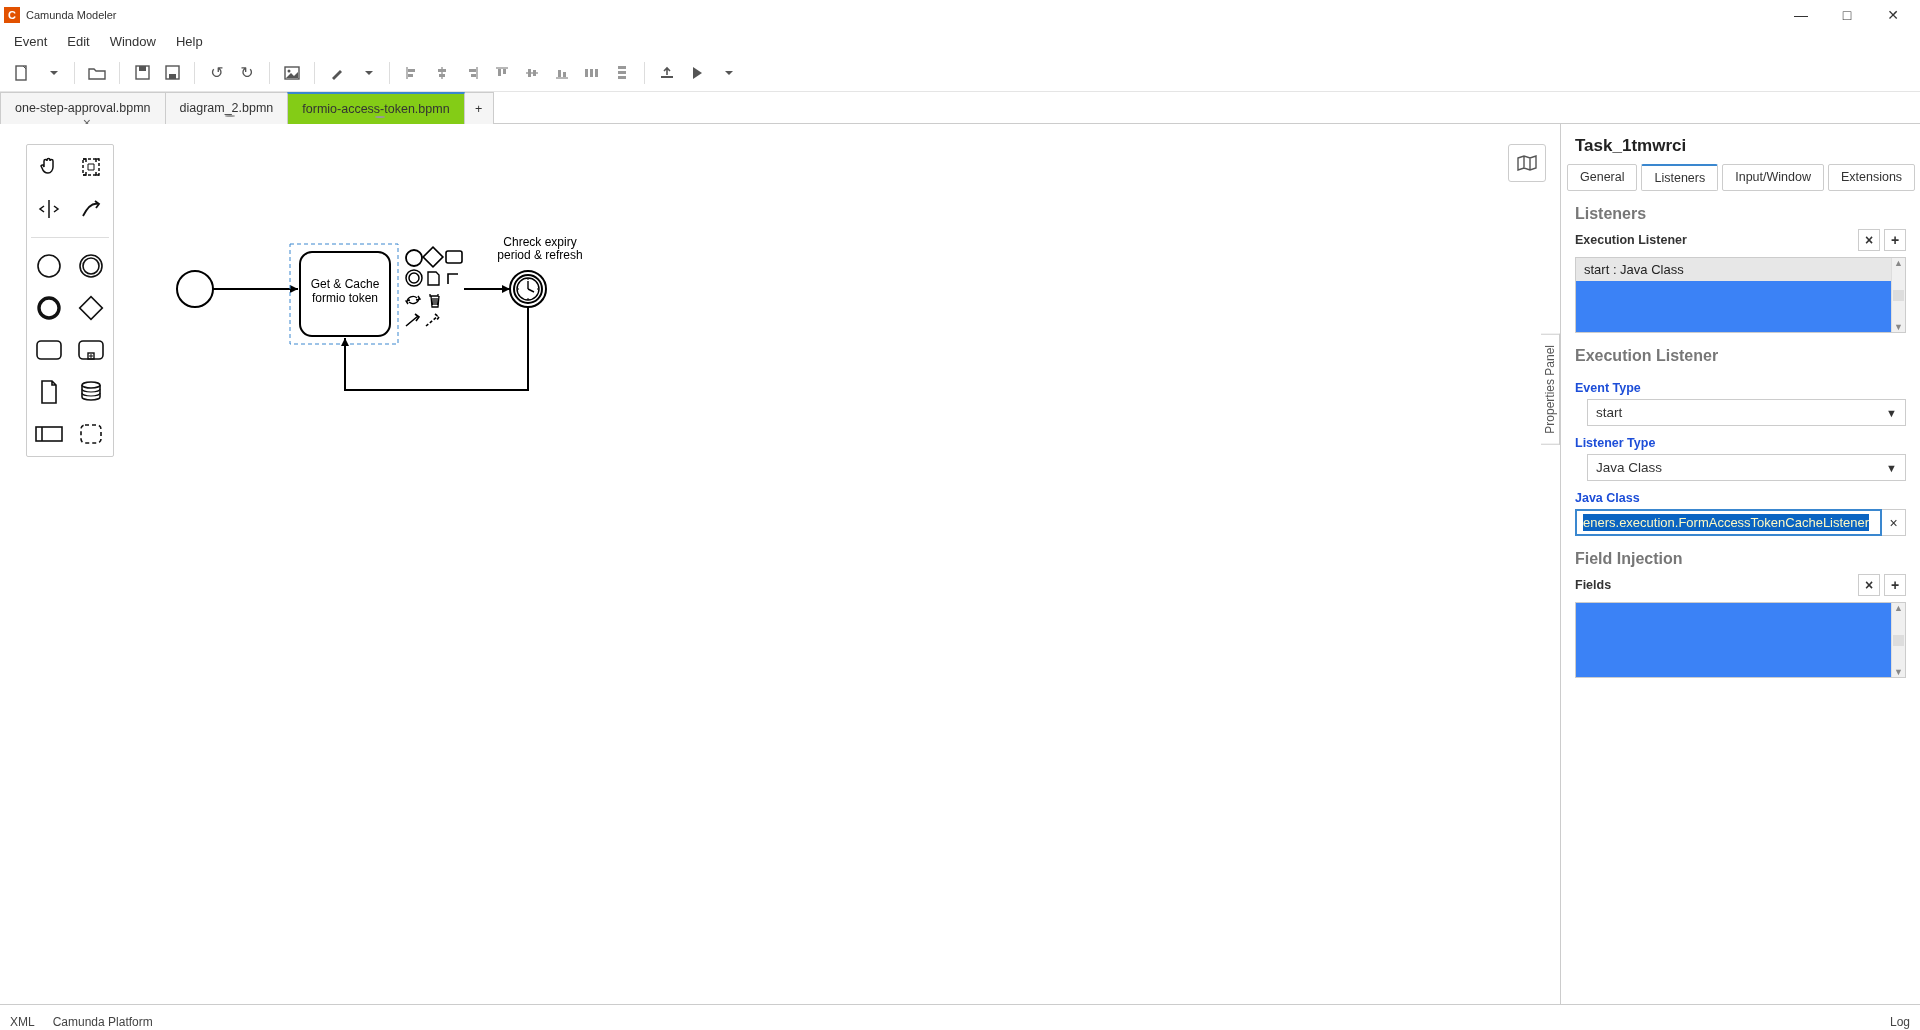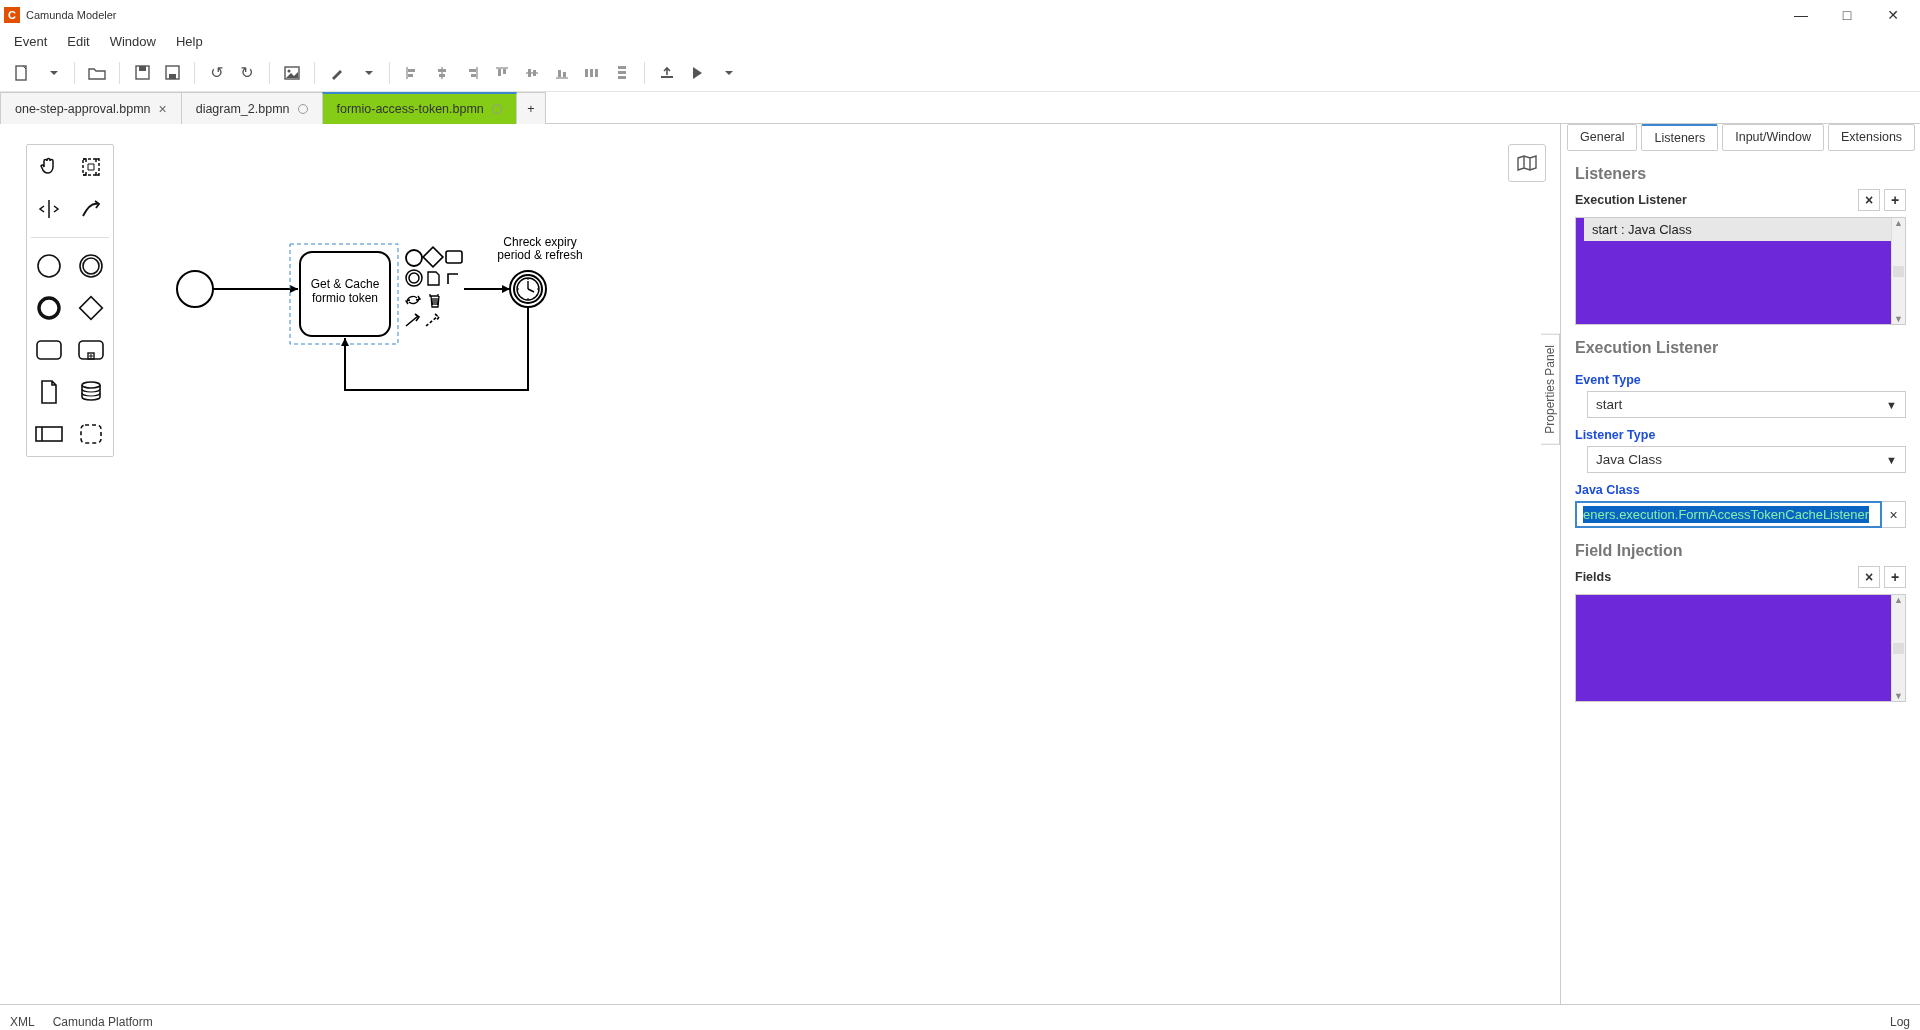--- a/index.html
+++ b/index.html
@@ -8,21 +8,21 @@
   .titlebar .app-icon { width:16px; height:16px; background:#e25100; margin-right:6px; display:flex; align-items:center; justify-content:center; color:#fff; font-size:11px; font-weight:bold;}
   .titlebar .title { flex:1; font-size:11px; }
   .titlebar .win-btn { width:46px; height:30px; display:flex; align-items:center; justify-content:center; font-size:14px; cursor:default;}
   .menubar { display:flex; height:24px; align-items:center; padding:0 4px; border-bottom:1px solid transparent;}
   .menubar .menu-item { padding:4px 10px; font-size:13px; cursor:default; }
   .toolbar { display:flex; height:38px; align-items:center; padding:0 8px; border-bottom:1px solid #e5e5e5; gap:2px;}
   .toolbar .tb-btn { width:28px; height:28px; display:flex; align-items:center; justify-content:center; color:#555; font-size:16px; cursor:default; position:relative;}
   .toolbar .sep { width:1px; height:22px; background:#ddd; margin:0 6px;}
   .toolbar .caret::after{content:"";border:4px solid transparent;border-top-color:#555;margin-left:3px;margin-top:4px;}
   .tabbar { display:flex; height:32px; border-bottom:1px solid #ccc; background:#fff;}
-  .tab { display:flex; align-items:center; padding:0 14px; border:1px solid #ccc; border-bottom:none; margin-right:-1px; background:#fff; font-size:12.5px; cursor:default; position:relative; height:32px;}
+  .tab { display:flex; align-items:center; padding:8px 14px; border:1px solid #ccc; border-bottom:none; margin-right:-1px; background:#fff; font-size:12.5px; cursor:default; position:relative; height:32px;flex-direction:column;}
   .tab.active { border-top:2px solid #3a87cf; background:#84cc16; z-index:2;}
   .tab.inactive { background:#f5f5f5; }
   .tab .dirty { width:10px; height:10px; border:1px solid #999; border-radius:50%; margin-left:8px;}
   .tab .close-x { margin-left:8px; font-size:14px; color:#666;}
   .tab.add { width:30px; justify-content:center; background:#f5f5f5;}
   .workspace { display:flex; height:calc(100vh - 30px - 24px - 38px - 32px - 26px); }
   .canvas-area { flex:1; position:relative; background:#fff; overflow:hidden;}
   .palette { position:absolute; left:26px; top:20px; width:88px; background:#fff; border:1px solid #ccc; border-radius:2px; padding:6px 4px; display:flex; flex-wrap:wrap; gap:10px 6px; justify-content:space-around;}
   .palette .p-item { width:32px; height:32px; display:flex; align-items:center; justify-content:center; font-size:22px; color:#111; cursor:default;}
   .palette .hr{ width:100%; height:1px; background:#ddd; margin:2px 0;}
@@ -31,31 +31,31 @@
   .props-toggle { position:absolute; right:0; top:210px; writing-mode:vertical-rl; transform:rotate(180deg); background:#fff; border:1px solid #ccc; border-right:none; padding:10px 2px; font-size:12px; color:#555; cursor:default;}
   .properties { width:360px; border-left:1px solid #ccc; display:flex; flex-direction:column; background:#fff; overflow-y:auto;}
   .properties h2 { margin:0; padding:12px 14px 8px; font-size:17px; font-weight:700; color:#222;}
   .prop-tabs { display:flex; padding:0 6px; gap:4px;}
   .prop-tab { border:1px solid #ccc; padding:5px 12px; font-size:12.5px; background:#fff; border-radius:2px; cursor:default;}
   .prop-tab.active { border-top:2px solid #3a87cf; font-weight:400;}
   .section-title { font-size:16px; font-weight:700; color:#777; padding:14px 14px 6px;}
   .list-header { display:flex; align-items:center; padding:0 14px; font-size:12.5px; font-weight:700; color:#333;}
   .list-header .spacer{flex:1;}
   .list-header .hbtn { width:22px; height:22px; border:1px solid #ccc; display:flex;align-items:center;justify-content:center; margin-left:4px; font-size:14px; cursor:default;}
-  .list-box { margin:6px 14px 0; border:1px solid #ccc; height:108px; background:#6d28d9; position:relative;padding-left:8px;}
+  .list-box { margin:6px 14px 0; border:1px solid #ccc; height:76px; background:#3b82f6; position:relative;}
   .list-row { background:#e7e7e7; padding:4px 8px; font-size:13px; color:#222;}
   .list-scroll{position:absolute;right:0;top:0;bottom:0;width:14px;background:#f0f0f0;border-left:1px solid #ddd;display:flex;flex-direction:column;align-items:center;justify-content:space-between;font-size:9px;color:#888;}
   .list-scroll .sq{width:11px;height:11px;background:#ddd;margin:1px;}
   .field-label { font-size:12.5px; font-weight:700; color:#1d4ed8; padding:10px 14px 4px;}
   .select-wrap { margin:0 14px; display:flex;}
   .select { flex:1; border:1px solid #ccc; padding:5px 8px; font-size:13.5px; background:#fff; display:flex; justify-content:space-between; align-items:center; cursor:default;margin-left:12px;}
   .select .chev{font-size:11px;color:#333;}
   .input-wrap { margin:0 14px; display:flex;}
   .text-input { flex:1; border:2px solid #3a87cf; padding:4px 6px; font-size:13px; background:#fff; overflow:hidden; white-space:nowrap;}
-  .text-input .sel{ background:#0a64c2; color:#86efac; padding:1px 0;}
+  .text-input .sel{ background:#0a64c2; color:#fef9c3; padding:1px 0;}
   .clear-btn { width:24px; border:1px solid #ccc; border-left:none; display:flex;align-items:center;justify-content:center; font-size:14px; cursor:default;}
   .statusbar { height:35px; border-top:1px solid #ccc; display:flex; align-items:center; padding:0 10px; font-size:12px; color:#444; background:#fff;}
   .statusbar .right{margin-left:auto;}
   svg { overflow:visible; }
 </style>
 </head>
 <body>
 
 <div class="titlebar">
   <div class="app-icon">C</div>
@@ -349,20 +349,21 @@
       <text x="370" y="62" text-anchor="middle" font-size="12"><tspan x="370" dy="0">Chreck expiry</tspan><tspan x="370" dy="13">period &amp; refresh</tspan></text>
 
       <path d="M358 123 V206 H175 V154" fill="none" stroke="#000" stroke-width="2"></path>
       <path d="M175 154 l-4 8 h8 z" fill="#000"></path>
     </svg>
 
     <div class="props-toggle">Properties Panel</div>
   </div>
 
   <div class="properties">
+    <h2>Task_1tmwrci</h2>
     <div class="prop-tabs">
       <div class="prop-tab">General</div>
       <div class="prop-tab active">Listeners</div>
       <div class="prop-tab">Input/Window</div>
       <div class="prop-tab">Extensions</div>
     </div>
 
     <div class="section-title">Listeners</div>
     <div class="list-header">
       <span>Execution Listener</span>

